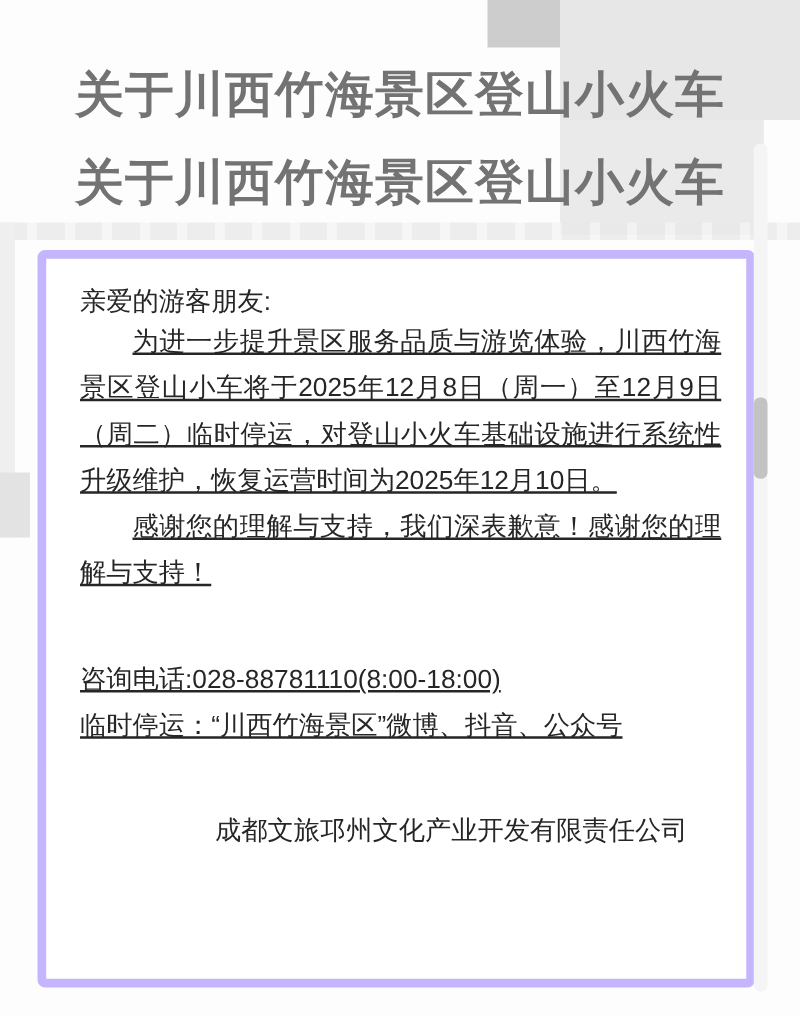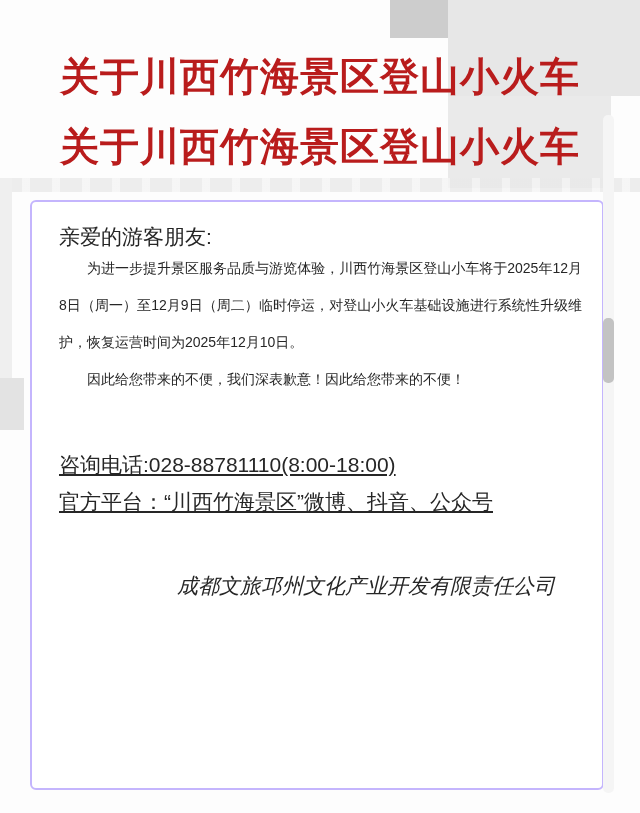--- a/index.html
+++ b/index.html
@@ -24,63 +24,63 @@
   
   .headline{
     position:absolute;left:0;top:42px;width:640px;
     text-align:center;font-weight:bold;
     font-size:39px;line-height:70px;letter-spacing:1px;
   }
 
   
   .card{
     position:absolute;left:30px;top:200px;width:574px;height:590px;
-    background:#ffffff;border:2px solid #c4b5fd;border-radius:6px;
+    background:#ffffff;border:7px solid #c4b5fd;border-radius:6px;
     box-sizing:border-box;
     padding:22px 20px 0 27px;
   }
   .card p{margin:0;}
   .salutation{font-size:21px;line-height:26px;}
   .para{
-    font-size:14px;line-height:37px;text-align:justify;text-indent:2em;
+    font-size:21px;line-height:37px;text-align:justify;text-indent:2em;text-decoration:underline;
   }
   .para-1{margin-top:40px;}
   .para-2{margin-top:20px;}
   .contact{margin-top:48px;font-size:21px;line-height:37px;text-decoration:underline;}
   .signature{
     margin-top:50px;margin-left:auto;margin-right:26px;
-    width:380px;text-align:center;font-size:21px;line-height:32px;font-style:italic;
+    width:380px;text-align:center;font-size:21px;line-height:32px;
   }
 
   
   .sb-track{position:absolute;left:603px;top:115px;width:11px;height:678px;background:#f5f5f5;border-radius:5px;}
   .sb-thumb{position:absolute;left:603px;top:318px;width:11px;height:65px;background:#c3c3c3;border-radius:5px;}
 </style>
 </head>
 <body style="background: rgb(253, 253, 253);">
 
 <div class="patch patch-1"></div>
 <div class="patch patch-2"></div>
 <div class="patch patch-3"></div>
 <div class="patch band"></div>
 <div class="patch patch-left-strip"></div>
 <div class="patch patch-left-sq"></div>
 
-<div class="headline" style="color: #b91c1c;">
+<div class="headline" style="color: #737373;">
   <div>关于川西竹海景区登山小火车</div>
   <div>关于川西竹海景区登山小火车</div>
 </div>
 
 <div class="card" style="color: rgb(38, 38, 38); background: rgb(255, 255, 255);">
   <p class="salutation">亲爱的游客朋友:</p>
   <p class="para para-1">为进一步提升景区服务品质与游览体验，川西竹海景区登山小车将于2025年12月8日（周一）至12月9日（周二）临时停运，对登山小火车基础设施进行系统性升级维护，恢复运营时间为2025年12月10日。</p>
-  <p class="para para-2">因此给您带来的不便，我们深表歉意！因此给您带来的不便！</p>
+  <p class="para para-2">感谢您的理解与支持，我们深表歉意！感谢您的理解与支持！</p>
   <div class="contact">
     <p>咨询电话:028-88781110(8:00-18:00)</p>
-    <p>官方平台：“川西竹海景区”微博、抖音、公众号</p>
+    <p>临时停运：“川西竹海景区”微博、抖音、公众号</p>
   </div>
   <div class="signature">
     <p>成都文旅邛州文化产业开发有限责任公司</p>
   </div>
 </div>
 
 <div class="sb-track"></div>
 <div class="sb-thumb" style="background: rgb(195, 195, 195);"></div>
 
 </body></html>

